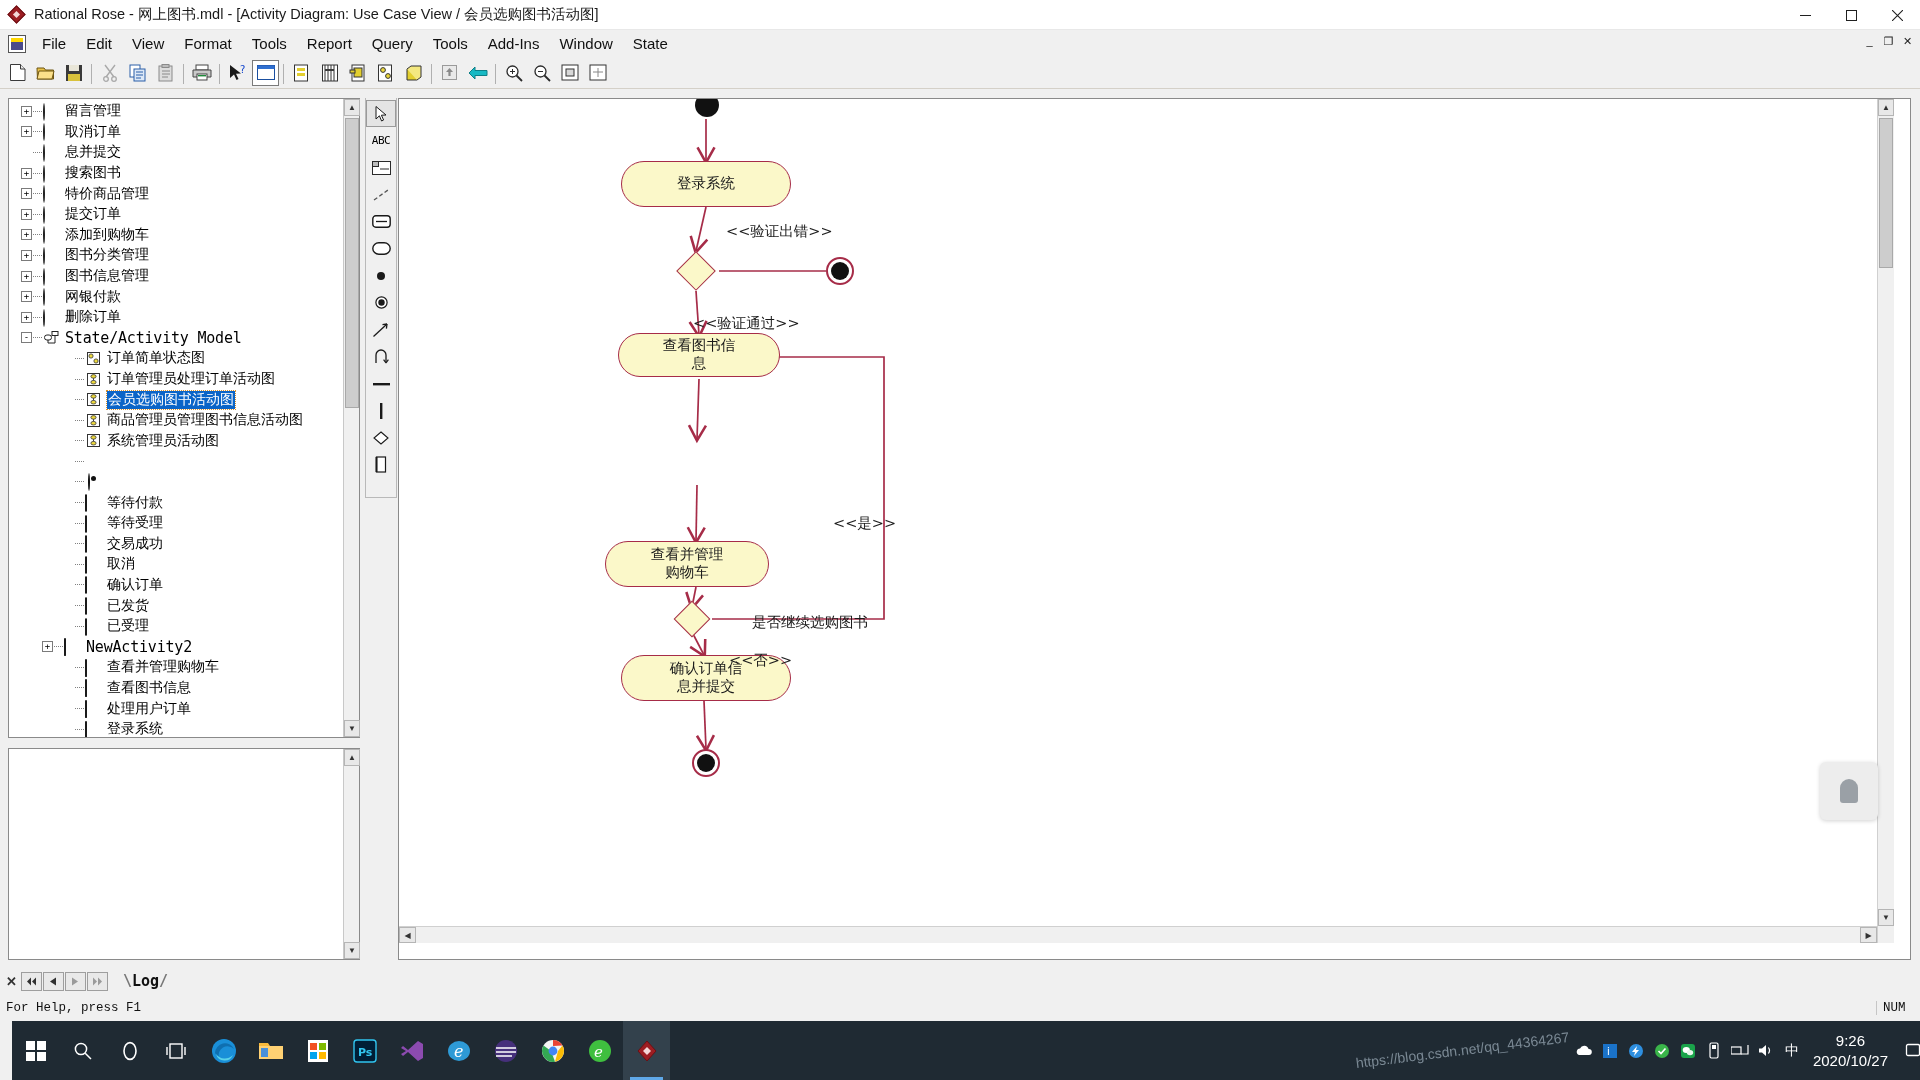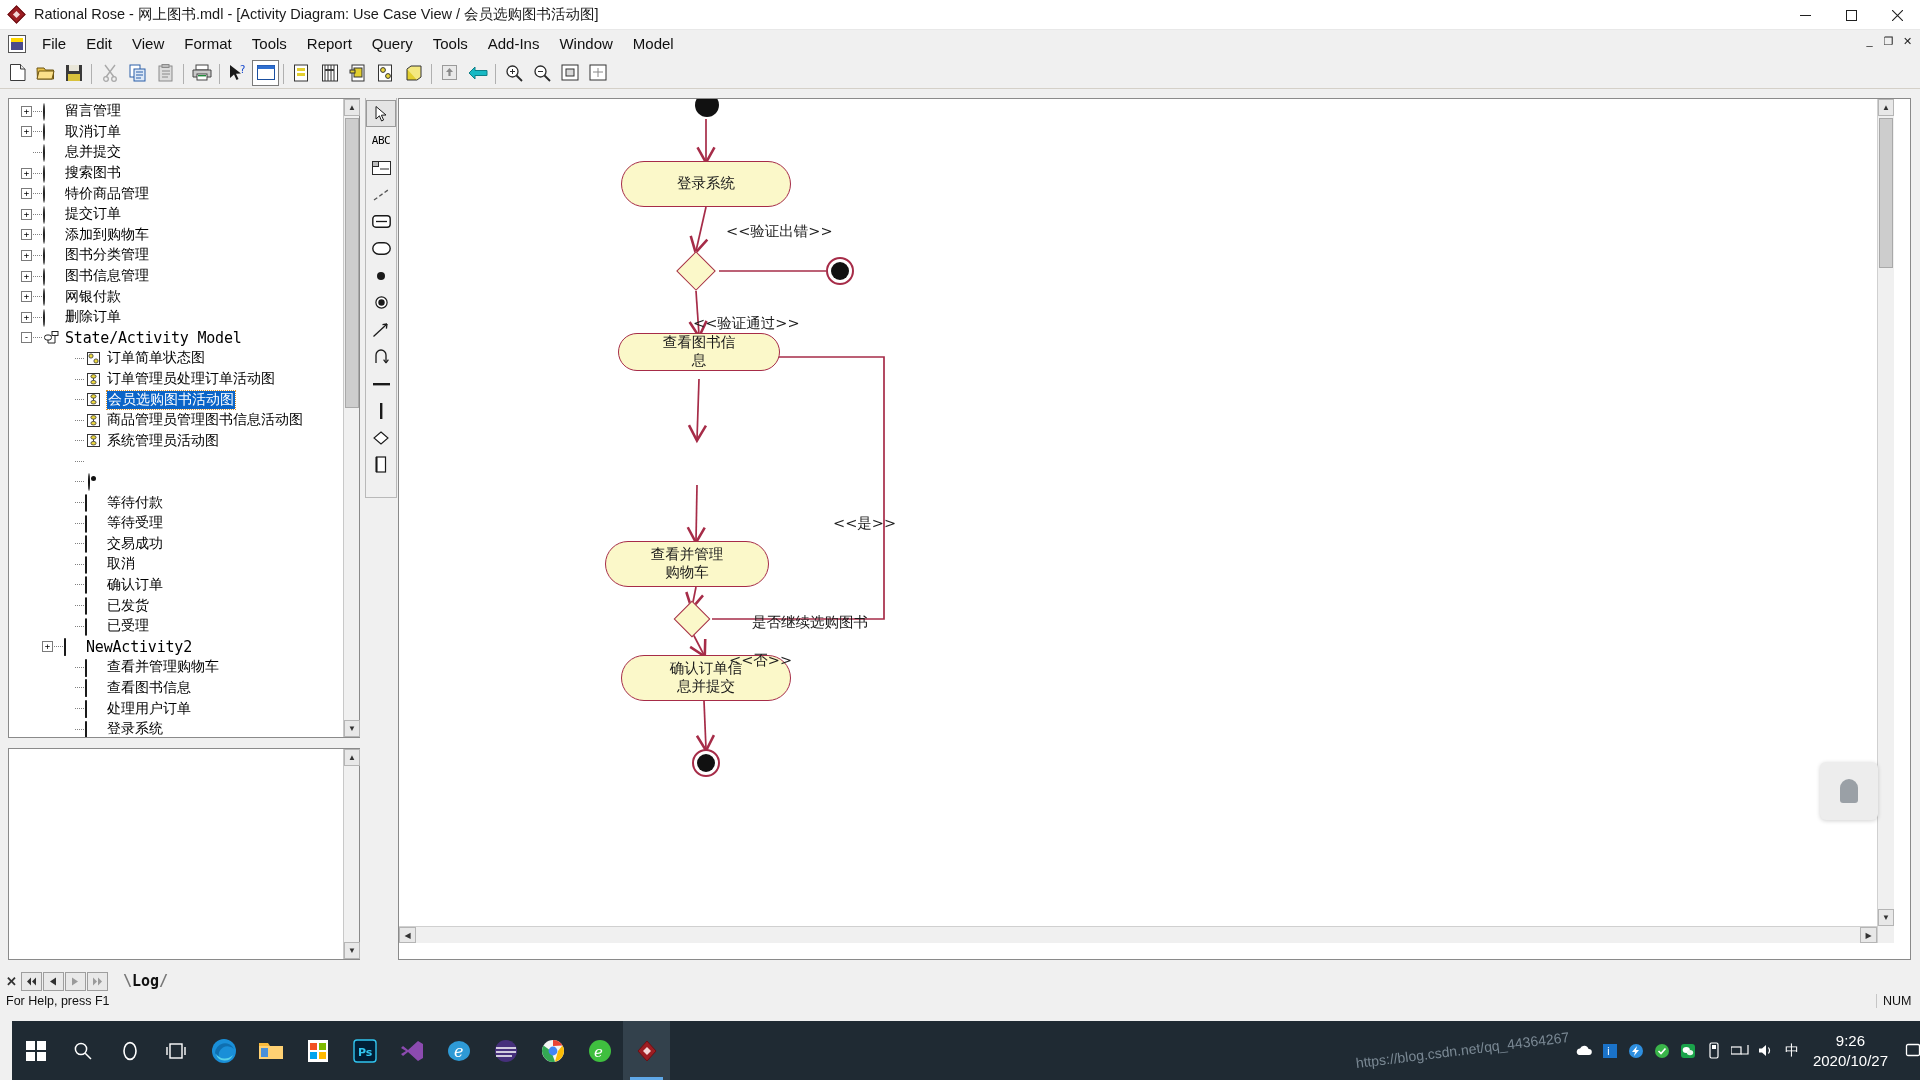--- a/index.html
+++ b/index.html
@@ -234,22 +234,22 @@
     color: #303030; margin-right: 1px;
   }
   .logtab {
     margin-left: 6px; font-size: 15px; font-weight: bold; color: #111;
     font-family: "DejaVu Sans Mono", monospace; position: relative; padding: 0 8px;
   }
 
   
   .statusbar {
     position: absolute; left: 0; top: 994px; width: 1920px; height: 27px;
-    background: #f0f0f0; display: flex; align-items: flex-start;
-    font-family: Liberation Sans, sans-serif; font-size: 12.5px; color: #111;
+    background: #f0f0f0; display: flex; align-items: center;
+    font-family: Liberation Mono, monospace; font-size: 12.5px; color: #111;
   }
   .sb-cell { border-left: 1px solid #c6c6c6; display: flex; align-items: center; padding: 0 6px; }
   .sb-cell.first { border-left: none; }
 
   
   .taskbar {
     position: absolute; left: 12px; top: 1021px; width: 1920px; height: 59px;
     background: #1f2a33; display: flex; align-items: center;
   }
   .tk {
@@ -316,21 +316,21 @@
     <div class="menu-item">File</div>
     <div class="menu-item">Edit</div>
     <div class="menu-item">View</div>
     <div class="menu-item">Format</div>
     <div class="menu-item">Tools</div>
     <div class="menu-item">Report</div>
     <div class="menu-item">Query</div>
     <div class="menu-item">Tools</div>
     <div class="menu-item">Add-Ins</div>
     <div class="menu-item">Window</div>
-    <div class="menu-item">Model</div>
+    <div class="menu-item">State</div>
     <div class="mdi-btns">
       <div class="mdi-btn">_</div>
       <div class="mdi-btn">❐</div>
       <div class="mdi-btn">✕</div>
     </div>
   </div>
 
   <div class="toolbar">
     <div class="tbtn">
       <svg width="18" height="19" viewBox="0 0 18 19">
@@ -856,21 +856,21 @@
       </svg>
 
       <div class="startnode" style="left:296px; top:-6px;"></div>
 
       <div class="node" style="left:222px; top:62px; width:170px; height:46px;">登录系统</div>
 
       <div class="diamond" style="left:283px; top:158px; width:28px; height:28px;"></div>
 
       <div class="endnode" style="left:427px; top:158px;"></div>
 
-      <div class="node" style="left:219px; top:234px; width:162px; height:38px; white-space:pre-line;">查看图书信
+      <div class="node" style="left:219px; top:234px; width:162px; height:44px; white-space:pre-line;">查看图书信
 息</div>
 
 
       <div class="node" style="left:206px; top:442px; width:164px; height:46px; white-space:pre-line;">查看并管理
 购物车</div>
 
       <div class="diamond" style="left:280px; top:507px; width:26px; height:26px;"></div>
 
       <div class="node" style="left:222px; top:556px; width:170px; height:46px; white-space:pre-line;">确认订单信
 息并提交</div>

